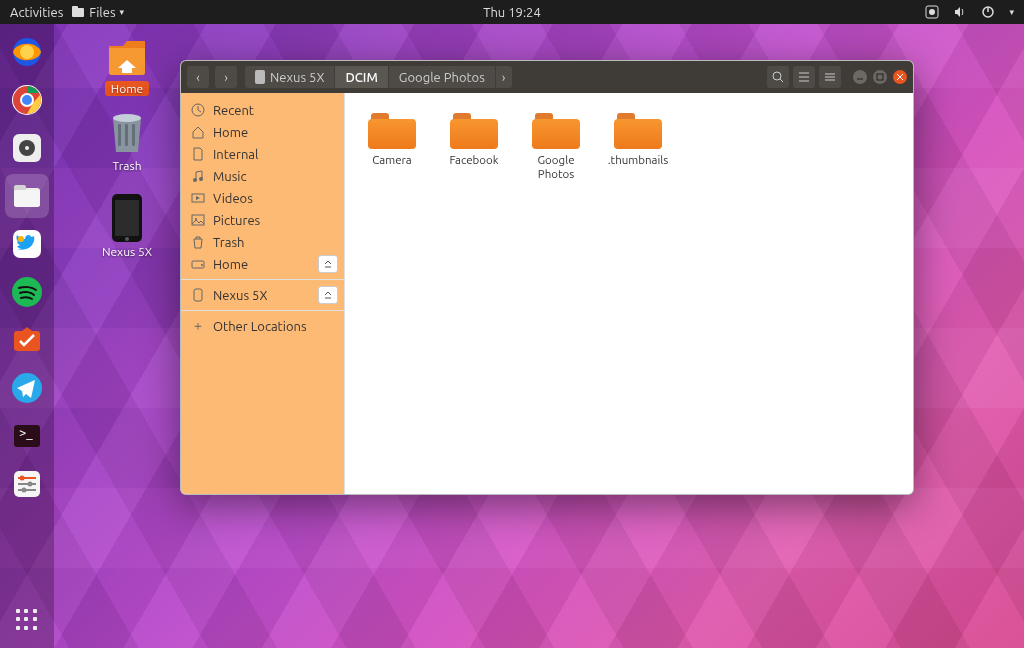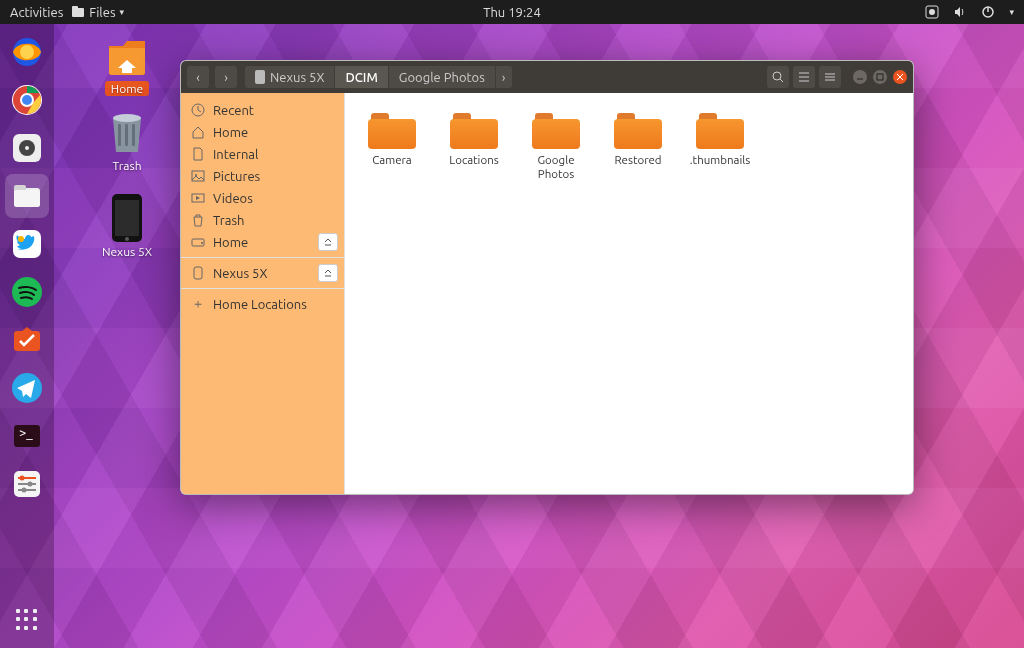--- a/index.html
+++ b/index.html
@@ -325,35 +325,45 @@
             <span class="si">
               <svg width="14" height="14">
                 <path d="M3 1h6l2 2v10H3z" fill="none" stroke="#666"></path>
               </svg>
             </span>
             <span>Internal</span>
           </div>
           <div class="sitem">
             <span class="si">
               <svg width="14" height="14">
+                <path d="M5 11V3l6-1v8" stroke="#666" fill="none"></path>
+                <circle cx="4" cy="11" r="2" fill="#666"></circle>
+                <circle cx="10" cy="10" r="2" fill="#666"></circle>
+              </svg>
+            </span>
+            <span>Music</span>
+          </div>
+          <div class="sitem">
+            <span class="si">
+              <svg width="14" height="14">
+                <rect x="1" y="3" width="12" height="8" fill="none" stroke="#666"></rect>
+                <path d="M5 5v4l4-2z" fill="#666"></path>
+              </svg>
+            </span>
+            <span>Videos</span>
+          </div>
+          <div class="sitem">
+            <span class="si">
+              <svg width="14" height="14">
                 <rect x="1" y="2" width="12" height="10" fill="none" stroke="#666"></rect>
                 <circle cx="5" cy="6" r="1" fill="#666"></circle>
                 <path d="M1 11l4-4 3 3 2-2 3 3" stroke="#666" fill="none"></path>
               </svg>
             </span>
             <span>Pictures</span>
-          </div>
-          <div class="sitem">
-            <span class="si">
-              <svg width="14" height="14">
-                <rect x="1" y="3" width="12" height="8" fill="none" stroke="#666"></rect>
-                <path d="M5 5v4l4-2z" fill="#666"></path>
-              </svg>
-            </span>
-            <span>Videos</span>
           </div>
           <div class="sitem">
             <span class="si">
               <svg width="14" height="14">
                 <path d="M3 4h8l-1 9H4zM5 4V2h4v2" stroke="#666" fill="none"></path>
               </svg>
             </span>
             <span>Trash</span>
           </div>
           <div class="sitem">
@@ -383,49 +393,43 @@
             <span class="eject">
               <svg width="10" height="10">
                 <path d="M2 5l3-3 3 3M2 8h6" stroke="#555" fill="none"></path>
               </svg>
             </span>
           </div>
         </div>
       <hr>
       <div class="sitem">
         <span class="si">＋</span>
-        <span>Home Locations</span>
+        <span>Other Locations</span>
       </div>
     </div>
     <div class="files" id="file-grid">
         <div class="fitem">
           <div class="fic">
             <div class="folder"></div>
           </div>
           <div class="flab">Camera</div>
         </div>
         <div class="fitem">
           <div class="fic">
             <div class="folder"></div>
           </div>
-          <div class="flab">Locations</div>
+          <div class="flab">Facebook</div>
         </div>
         <div class="fitem">
           <div class="fic">
             <div class="folder"></div>
           </div>
           <div class="flab">Google Photos</div>
         </div>
         <div class="fitem">
           <div class="fic">
             <div class="folder"></div>
           </div>
-          <div class="flab">Restored</div>
-        </div>
-        <div class="fitem">
-          <div class="fic">
-            <div class="folder"></div>
-          </div>
           <div class="flab">.thumbnails</div>
         </div>
       </div>
   </div>
 </div>
 
 </body></html>

